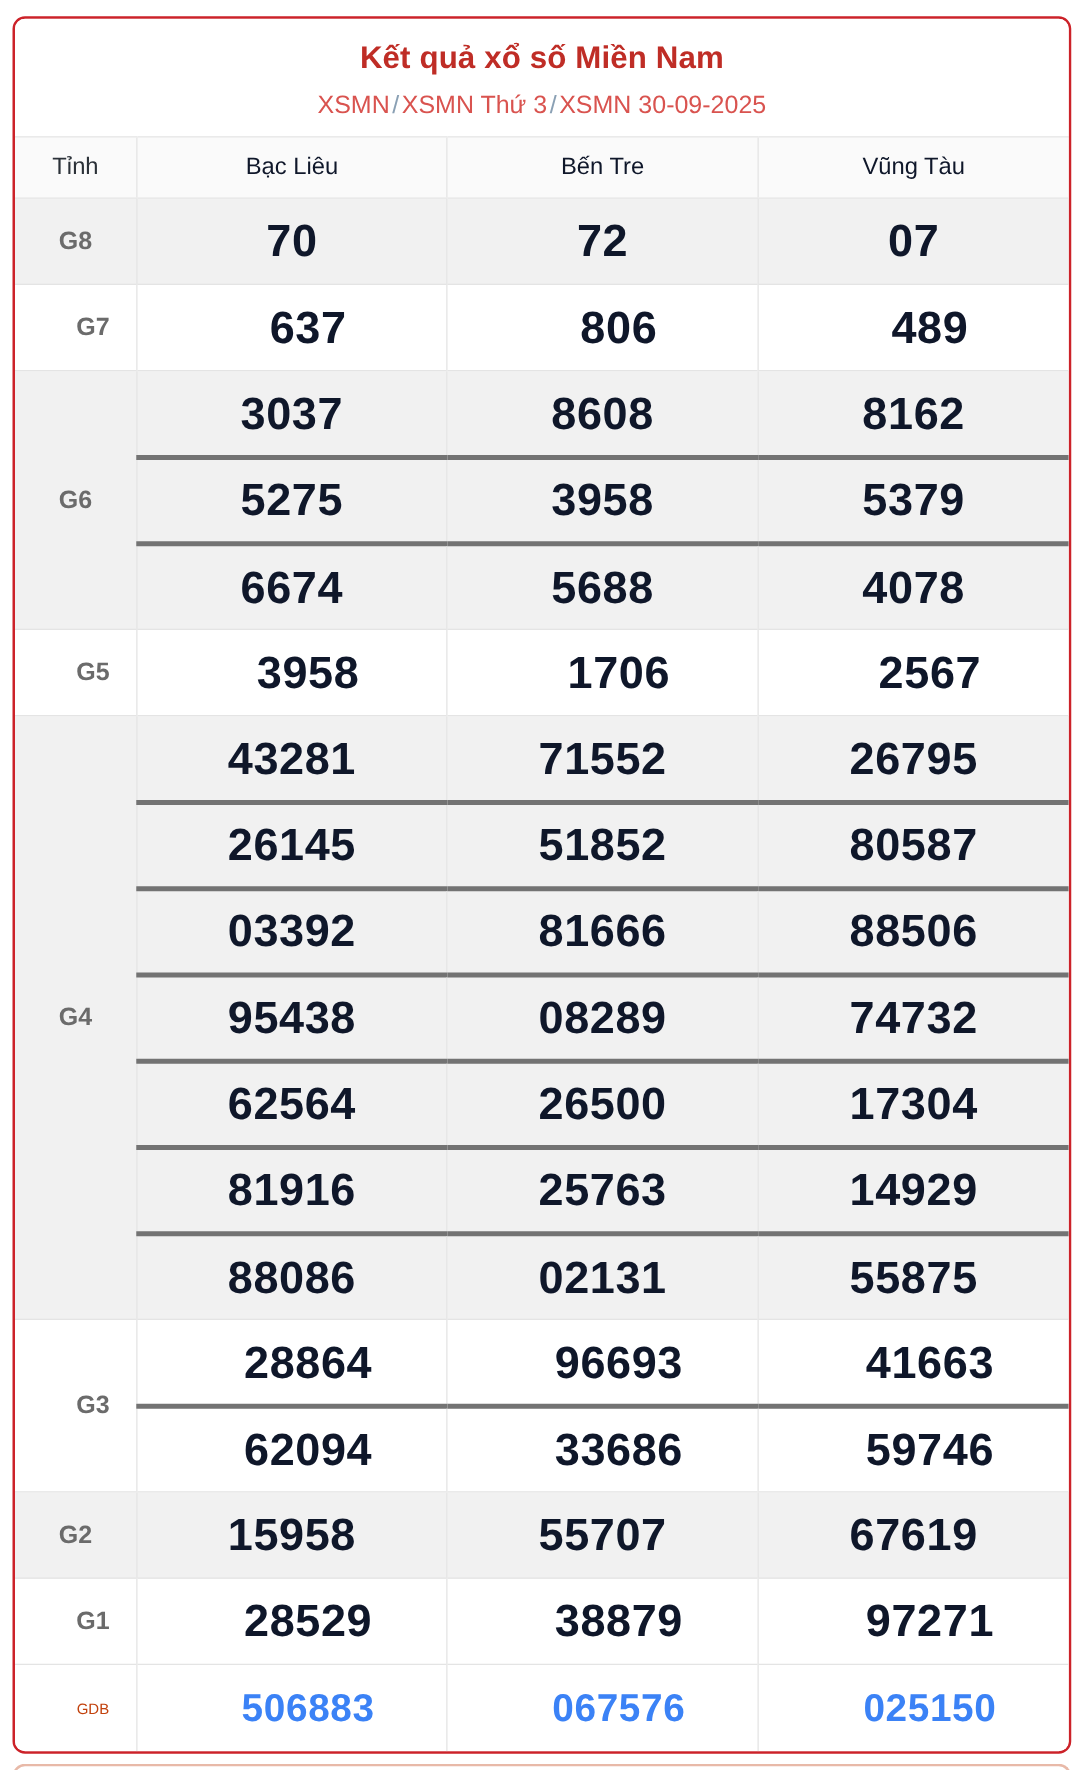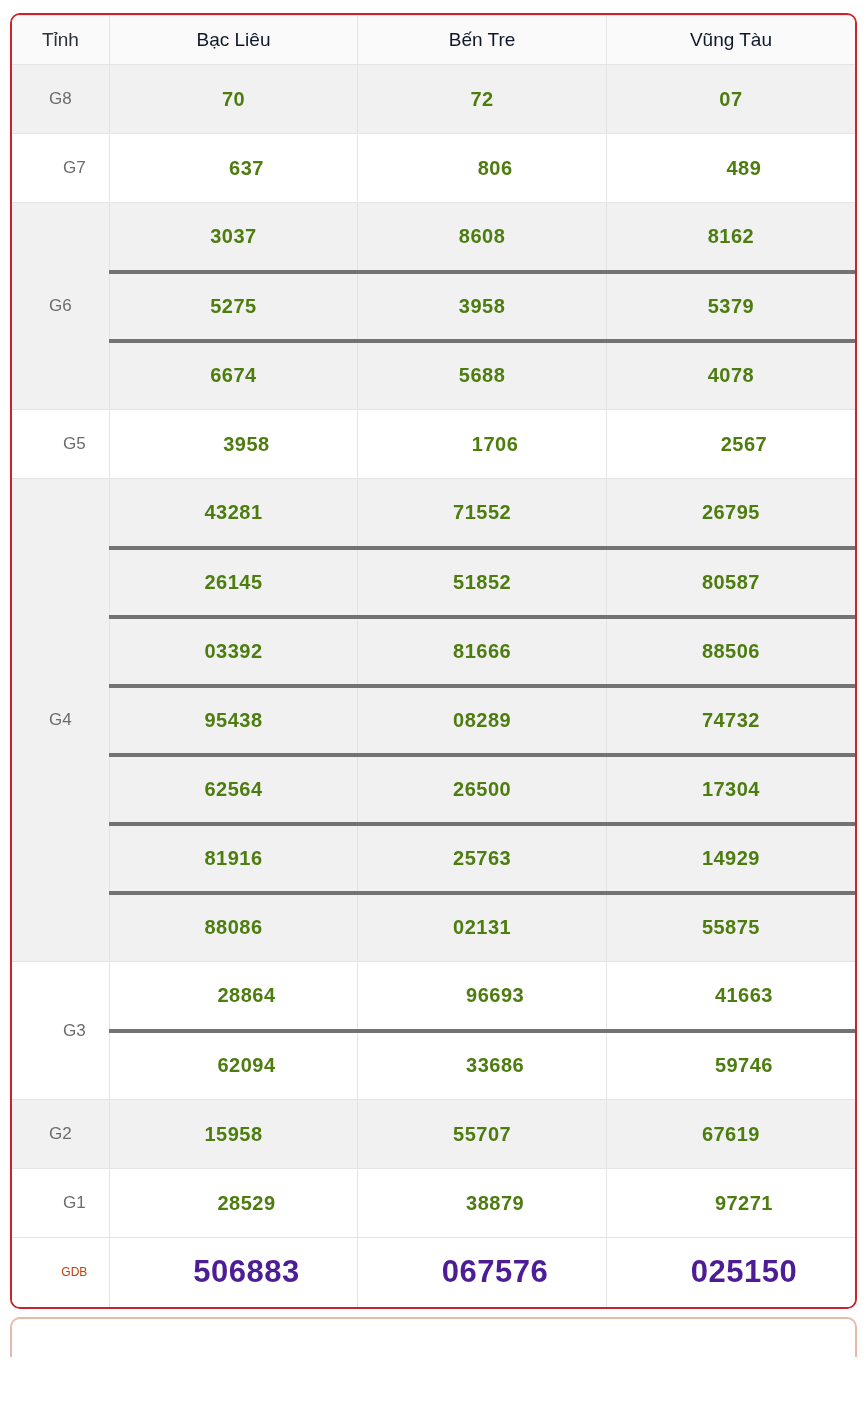--- a/index.html
+++ b/index.html
@@ -85,32 +85,32 @@
     border-bottom: 1px solid #e4e4e4;
     padding: 13px 4px;
     font-size: 19px;
     font-weight: normal;
   }
   th.th-tinh { color: #2b3138; margin-left: 12px; }
   th.th-prov { color: #0f172a; }
 
   
   td.g-label {
-    font-size: 17px;
+    font-size: 20px;
     color: #6b6b6b;
-    font-weight: normal;
+    font-weight: bold;
     border-right: 1px solid #e4e4e4;
     border-left: none;
   }
 
   
   td.num {
-    font-size: 20px;
-    font-weight: bold;
-    color: #4d7c0f;
+    font-size: 36px;
+    font-weight: bold;
+    color: #0f172a;
     letter-spacing: .5px;
     height: 69px;
     padding: 4px 2px;
   }
 
   
   tr.sub td.num { border-top: 4px solid #737373; }
 
   
   tr.band td,
@@ -121,21 +121,21 @@
   
   tr.grp-start td { border-top: 1px solid #e4e4e4; }
 
   
   td.gdb-label {
     color: #c2410c;
     font-size: 12px;
     font-weight: normal;
   }
   td.gdb-num {
-    color: #4c1d95;
+    color: #3b82f6;
     font-size: 31px;
     font-weight: bold;
     letter-spacing: .5px;
   }
 
   
   .next-card {
     margin-top: 8px;
     height: 40px;
     border: 2px solid #e8b9a8;
@@ -145,20 +145,26 @@
     width: 847px;
   }
 </style>
 </head>
 <body>
 
 <div class="page">
 
   <div class="result-card">
 
+    <div class="card-header">
+      <div class="card-title">Kết quả xổ số Miền Nam</div>
+      <div class="breadcrumb">
+        <a class="crumb" href="#">XSMN</a><span class="sep">/</span><a class="crumb" href="#">XSMN Thứ 3</a><span class="sep">/</span><a class="crumb" href="#">XSMN 30-09-2025</a>
+      </div>
+    </div>
 
     <table class="res-table">
       <colgroup>
         <col class="c-tinh">
           <col class="c-prov">
           <col class="c-prov">
           <col class="c-prov">
       </colgroup>
       <thead>
         <tr>

